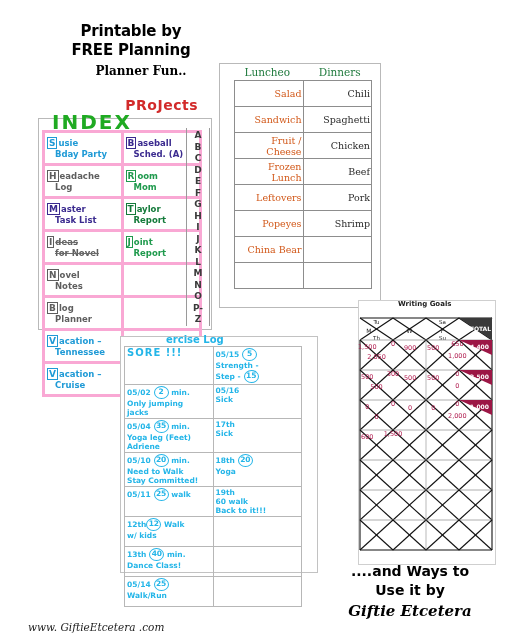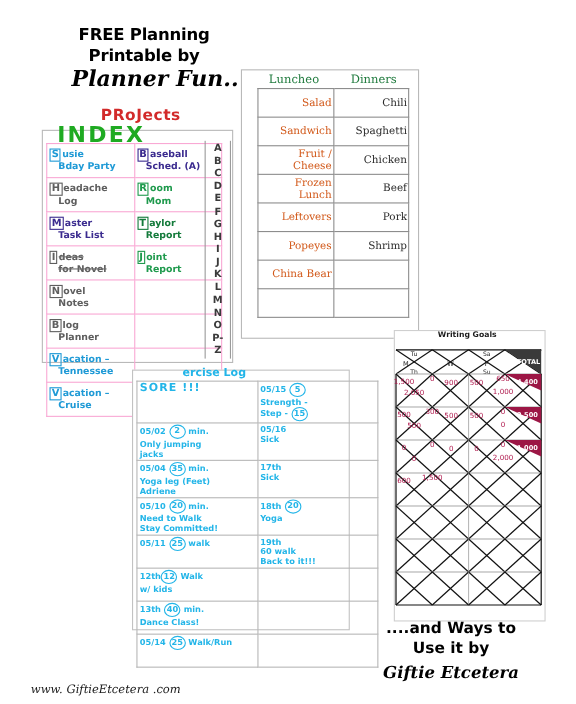--- a/index.html
+++ b/index.html
@@ -19,45 +19,44 @@
   #header-block { left: 0; top: 22px; width: 262px; text-align: center; }
   .hdr-line {
     font-family: "DejaVu Sans", sans-serif;
     font-weight: bold;
     font-size: 15px;
     line-height: 19px;
     letter-spacing: -0.2px;
   }
   .hdr-script {
     font-family: "DejaVu Serif", serif;
-    font-style: italic;
     font-weight: bold;
-    font-size: 20px;
+    font-size: 12px;
     line-height: 22px;
     padding-left: 20px;
   }
 
   
   #projects-panel { left: 38px; top: 118px; width: 172px; height: 210px; border: 1px solid #b9b9b9; background: #fff; }
   #projects-title {
-    left: 58px; top: 97px; width: 140px; text-align: center;
+    left: 58px; top: 97px; width: 140px; text-align: right;
     color: #d22a2a; font-size: 14px; letter-spacing: 0.5px;
     font-family: "DejaVu Sans", sans-serif; font-weight: bold;
   }
   #index-title {
     left: 52px; top: 110px; width: 150px; text-align: left;
     color: #1faa22; font-size: 20px; letter-spacing: 2px;
     font-family: "DejaVu Sans", sans-serif; font-weight: bold;
   }
   #index-table {
     left: 42px; top: 130px; width: 160px;
     border-collapse: collapse;
   }
   #index-table td {
-    border: 1px solid #f9a8d4;
+    border: 3px solid #f9a8d4;
     width: 50%;
     height: 28px;
     vertical-align: middle;
     padding: 1px 2px;
     font-family: "DejaVu Sans", sans-serif;
     font-size: 8.5px;
     line-height: 10px;
     font-weight: 600;
   }
   .ixcell { display: block; }
@@ -121,21 +120,21 @@
 
   
   #exercise-panel { left: 120px; top: 336px; width: 196px; height: 235px; border: 1px solid #c2c2c2; background: #fff; }
   #ex-title {
     left: 166px; top: 334px;
     color: #23b5e8;
     font-family: "DejaVu Sans", sans-serif;
     font-size: 10px; font-weight: 600;
   }
   #ex-table {
-    left: 124px; top: 346px; width: 220px;
+    left: 124px; top: 346px; width: 178px;
     border-collapse: collapse;
   }
   #ex-table td {
     border: 1px solid #b7b7b7;
     width: 50%;
     height: 27px;
     vertical-align: top;
     padding: 1px 2px;
     color: #23b5e8;
     font-family: "DejaVu Sans", sans-serif;
@@ -182,22 +181,22 @@
   }
   #closing-block .c2 {
     font-family: "DejaVu Serif", serif; font-style: italic; font-weight: bold;
     font-size: 15px; line-height: 22px;
   }
 </style>
 </head>
 <body>
 
 <div class="abs" id="header-block">
+  <div class="hdr-line">Printable by</div>
   <div class="hdr-line">FREE Planning</div>
-  <div class="hdr-line">Printable by</div>
   <div class="hdr-script">Planner Fun..</div>
 </div>
 
 <div class="abs" id="projects-panel"></div>
 <div class="abs" id="projects-title">PRoJects</div>
 <div class="abs" id="index-title">INDEX</div>
 
 <table class="abs" id="index-table">
   <tbody id="index-body">
       <tr>

